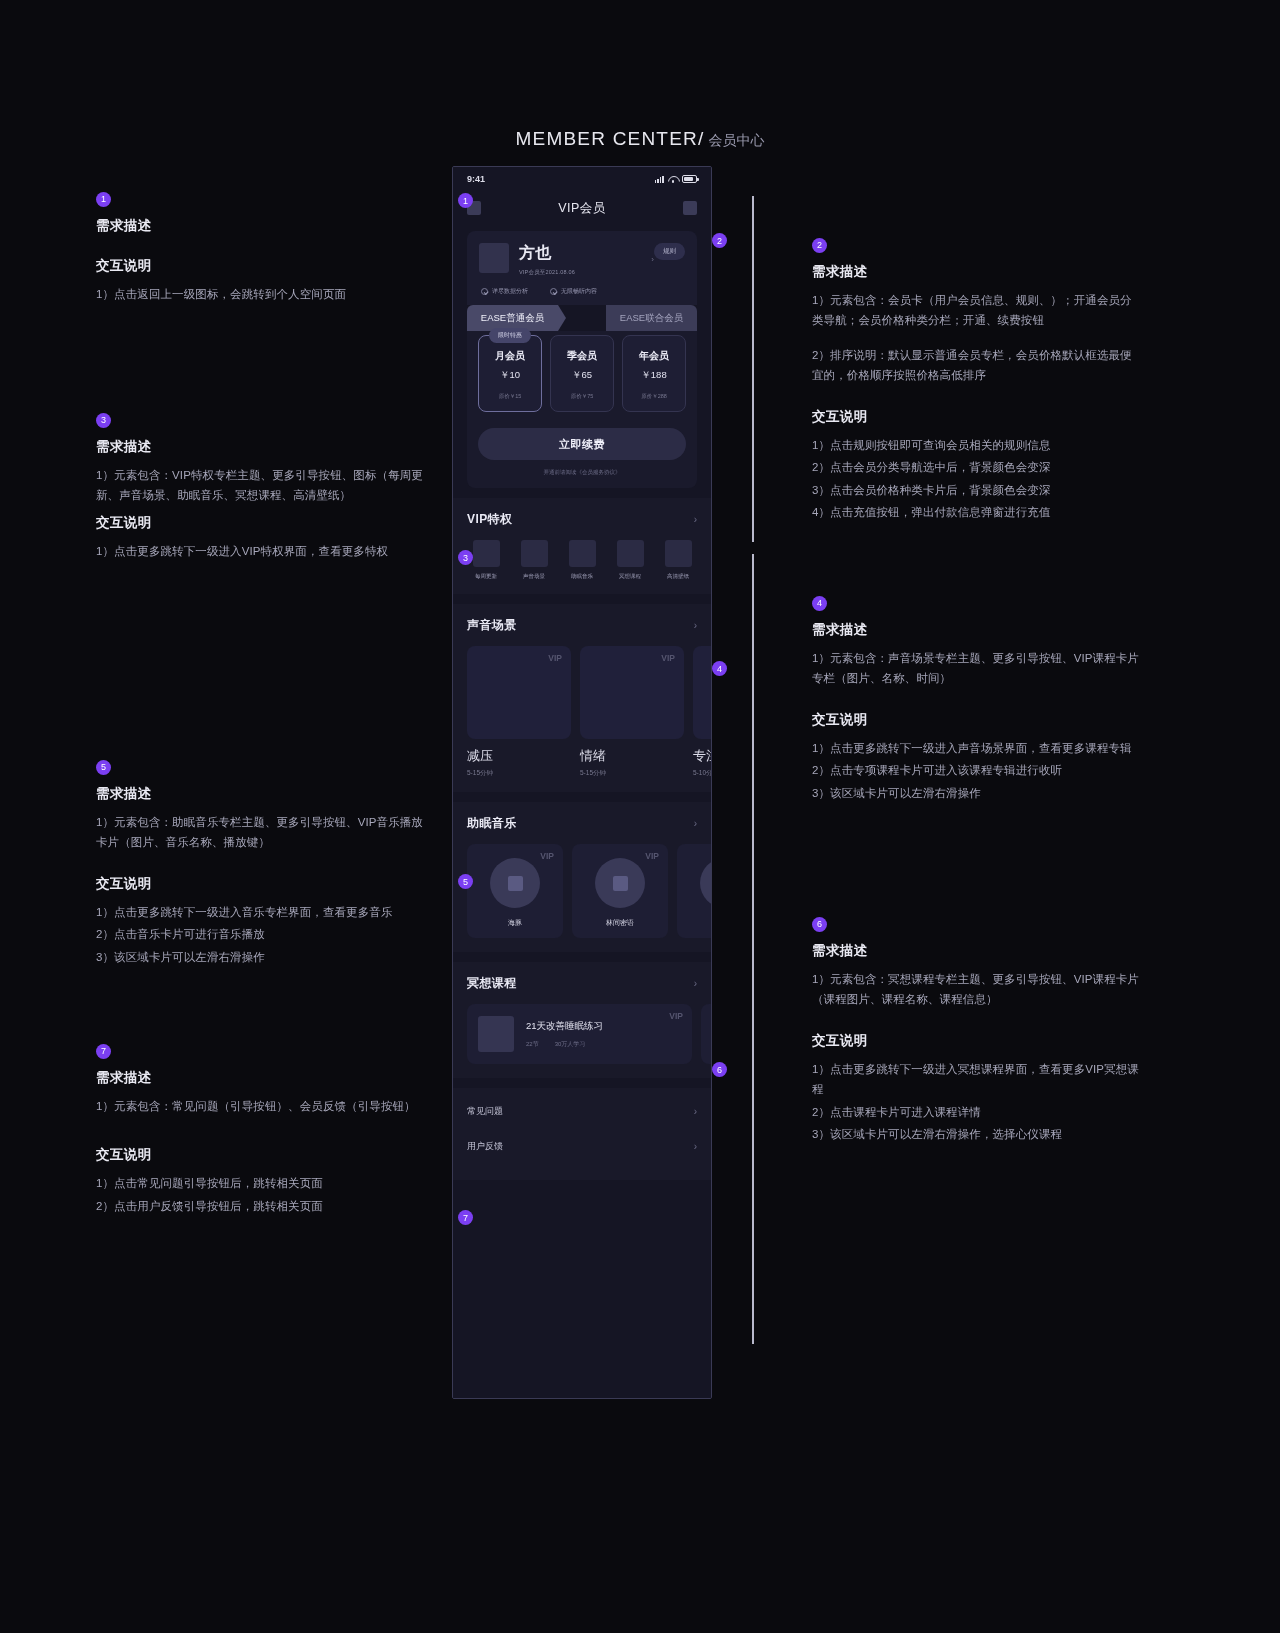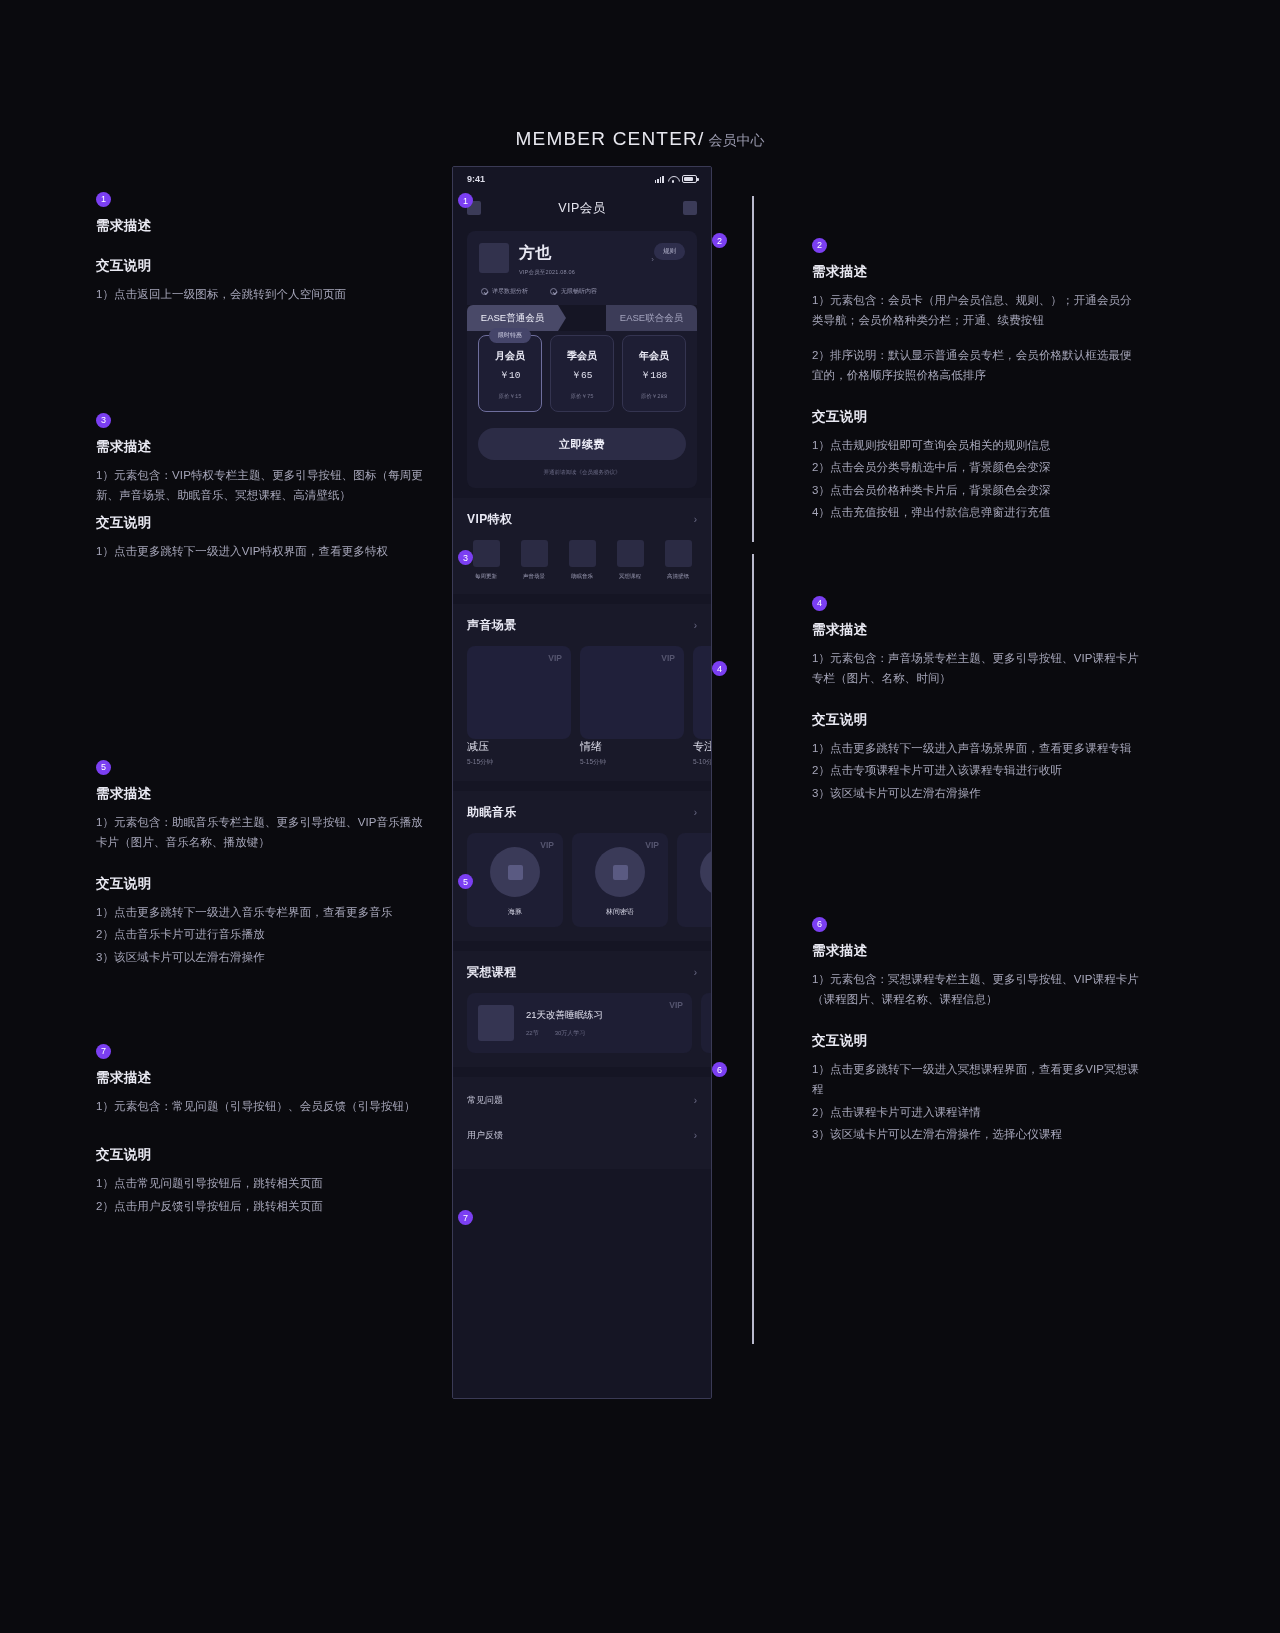--- a/index.html
+++ b/index.html
@@ -108,21 +108,21 @@
   }
   .tab.active { background: #494968; color: #f0f0fa; border-radius: 6px 0 0 0; font-weight: 500; }
   .tab.inactive { background: #3c3c58; color: #a3a3bd; border-radius: 0 6px 0 0; }
   .tab.active::after {
     content: ""; position: absolute; right: -8px; top: 0;
     border-left: 8px solid #494968; border-top: 13px solid transparent;
     border-bottom: 13px solid transparent; z-index: 2;
   }
 
   
-  .price-panel { margin: 0 14px; background: #1a1a2c; border-radius: 0 0 8px 8px; padding: 4px 11px 12px; font-family: Liberation Mono, monospace; }
+  .price-panel { margin: 0 14px; background: #1a1a2c; border-radius: 0 0 8px 8px; padding: 4px 11px 12px; }
   .prices { display: flex; gap: 8px; }
   .pcard {
     flex: 1; background: #1e1e34; border: 1px solid #343450;
     border-radius: 8px; padding: 13px 0 11px; text-align: center; position: relative;
   }
   .pcard.sel { border-color: #6e6e9c; }
   .ptag {
     position: absolute; left: 50%; top: -8px; transform: translateX(-50%);
     background: #45456a; color: #d6d6ea; font-size: 6px;
     padding: 3px 9px; border-radius: 8px; white-space: nowrap;
@@ -147,21 +147,21 @@
   .priv { text-align: center; width: 38px; }
   .priv-ico { width: 27px; height: 27px; background: #2b2b44; border-radius: 3px; margin: 0 auto; }
   .priv-lb { color: #9d9db6; font-size: 5.5px; margin-top: 6px; }
 
   .scroll-row { display: flex; gap: 9px; margin-top: 12px; }
   .scene { width: 104px; flex: none; }
   .scene-img {
     height: 93px; background: #20203a; border-radius: 8px; position: relative;
   }
   .vip-tag { position: absolute; right: 9px; top: 7px; color: #55556f; font-size: 8.5px; font-weight: 700; }
-  .scene-nm { color: #dcdce9; font-size: 11px; }
+  .scene-nm { color: #dcdce9; font-size: 13px; margin-top: 8px; }
   .scene-du { color: #78788f; font-size: 6.5px; margin-top: 4px; }
 
   .music { width: 96px; flex: none; background: #1e1e34; border-radius: 8px;
     padding: 14px 0 10px; text-align: center; position: relative; }
   .disc { width: 50px; height: 50px; border-radius: 50%; background: #3a3a58; margin: 0 auto;
     display: flex; align-items: center; justify-content: center; }
   .disc i { width: 15px; height: 15px; background: #5a5a82; border-radius: 2px; display: block; }
   .music-nm { color: #d8d8e7; font-size: 7px; margin-top: 10px; }
 
   .course { width: 225px; flex: none; background: #1e1e34; border-radius: 8px;

